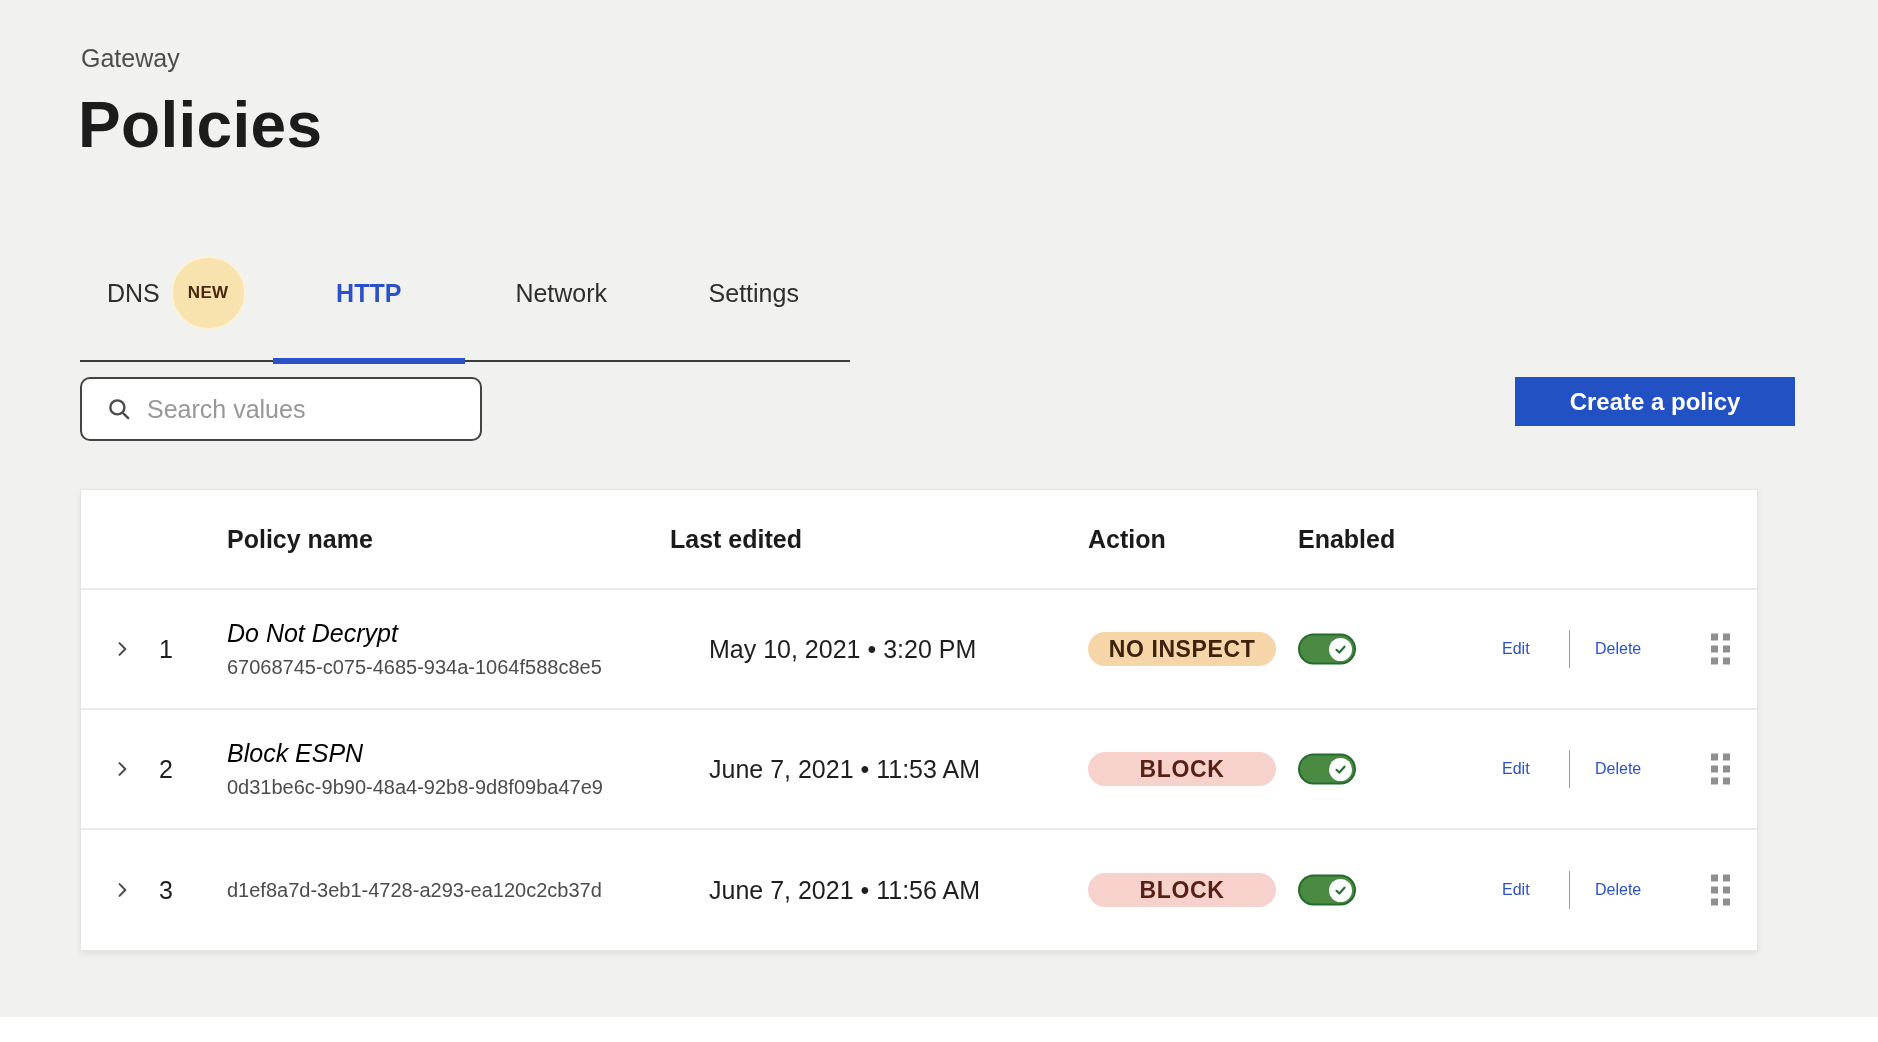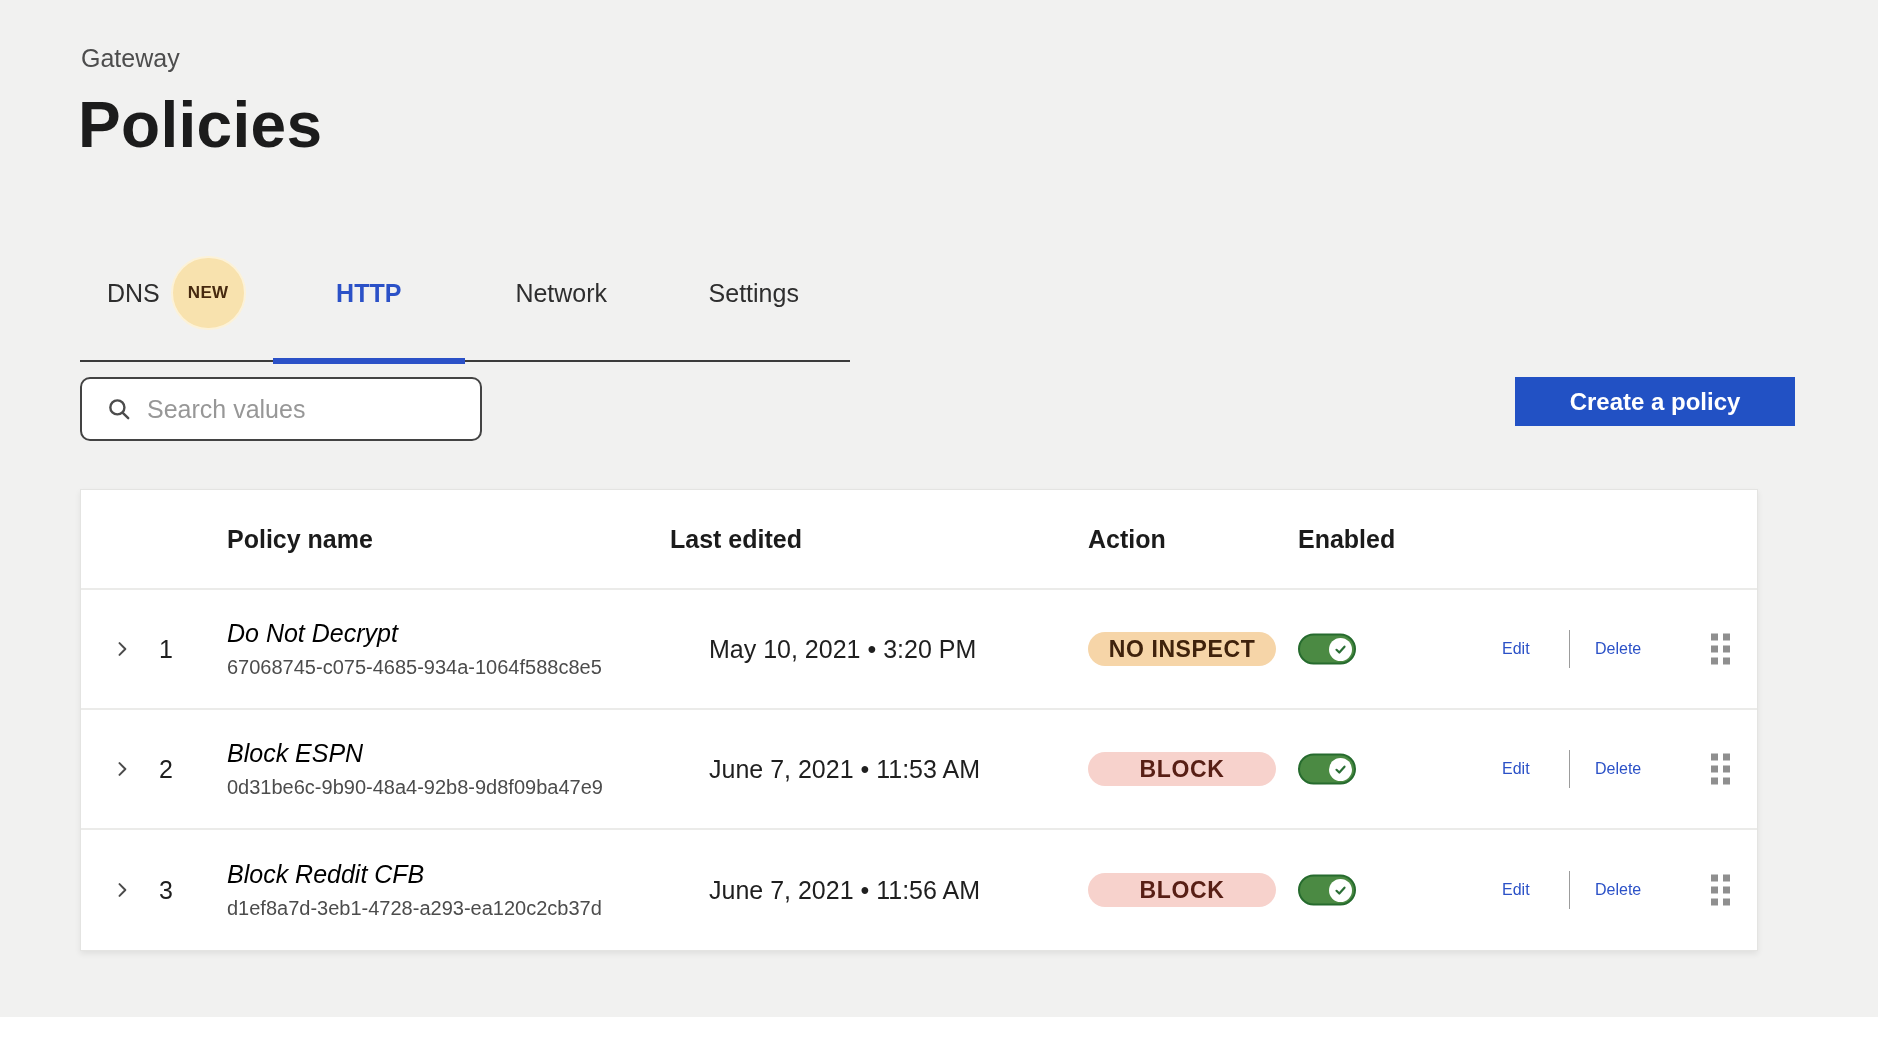--- a/index.html
+++ b/index.html
@@ -200,21 +200,20 @@
     </span>
   </div>
       <div class="row">
     <span class="cell chevron">
       <svg width="20" height="20" viewBox="0 0 24 24" fill="none" stroke="currentColor" stroke-width="2.4" stroke-linecap="round" stroke-linejoin="round">
         <polyline points="9 5 16 12 9 19"></polyline>
       </svg>
     </span>
     <span class="cell rownum">3</span>
     <div class="cell name-block">
-      <div class="pname">Block Reddit CFB</div>
       <div class="puuid">d1ef8a7d-3eb1-4728-a293-ea120c2cb37d</div>
     </div>
     <span class="cell date">June 7, 2021 • 11:56 AM</span>
     <span class="cell badge badge-block">BLOCK</span>
     <span class="cell toggle on">
       <span class="knob">
         <svg width="13" height="13" viewBox="0 0 12 12" fill="none" stroke="#2a6e35" stroke-width="2" stroke-linecap="round" stroke-linejoin="round">
           <polyline points="2.3 6.3 4.9 8.8 9.7 3.4"></polyline>
         </svg>
       </span>

